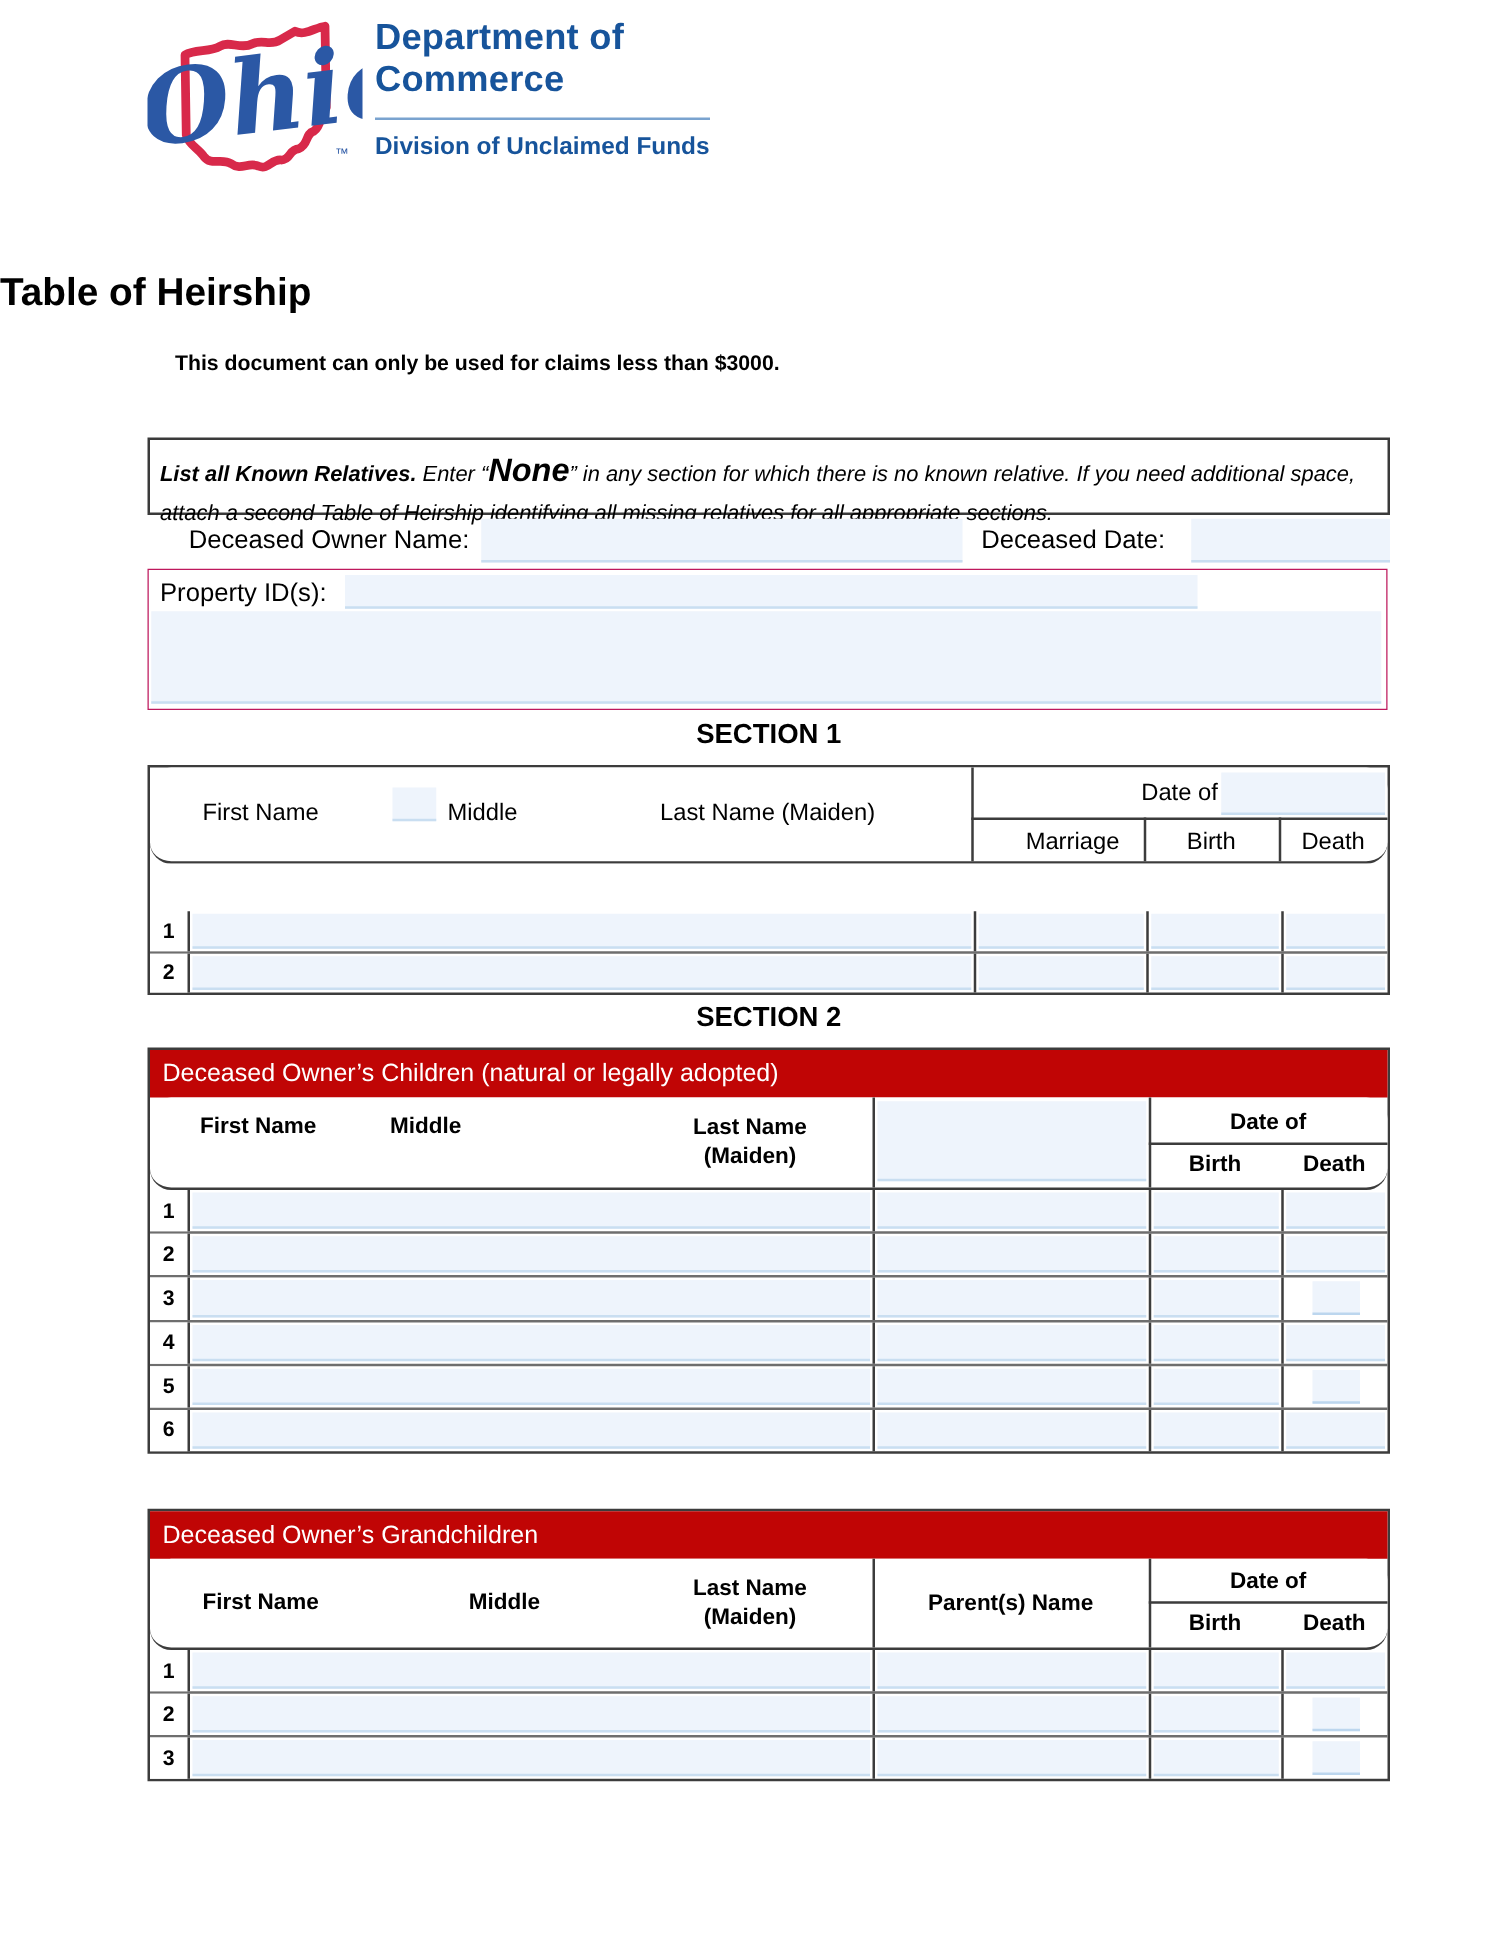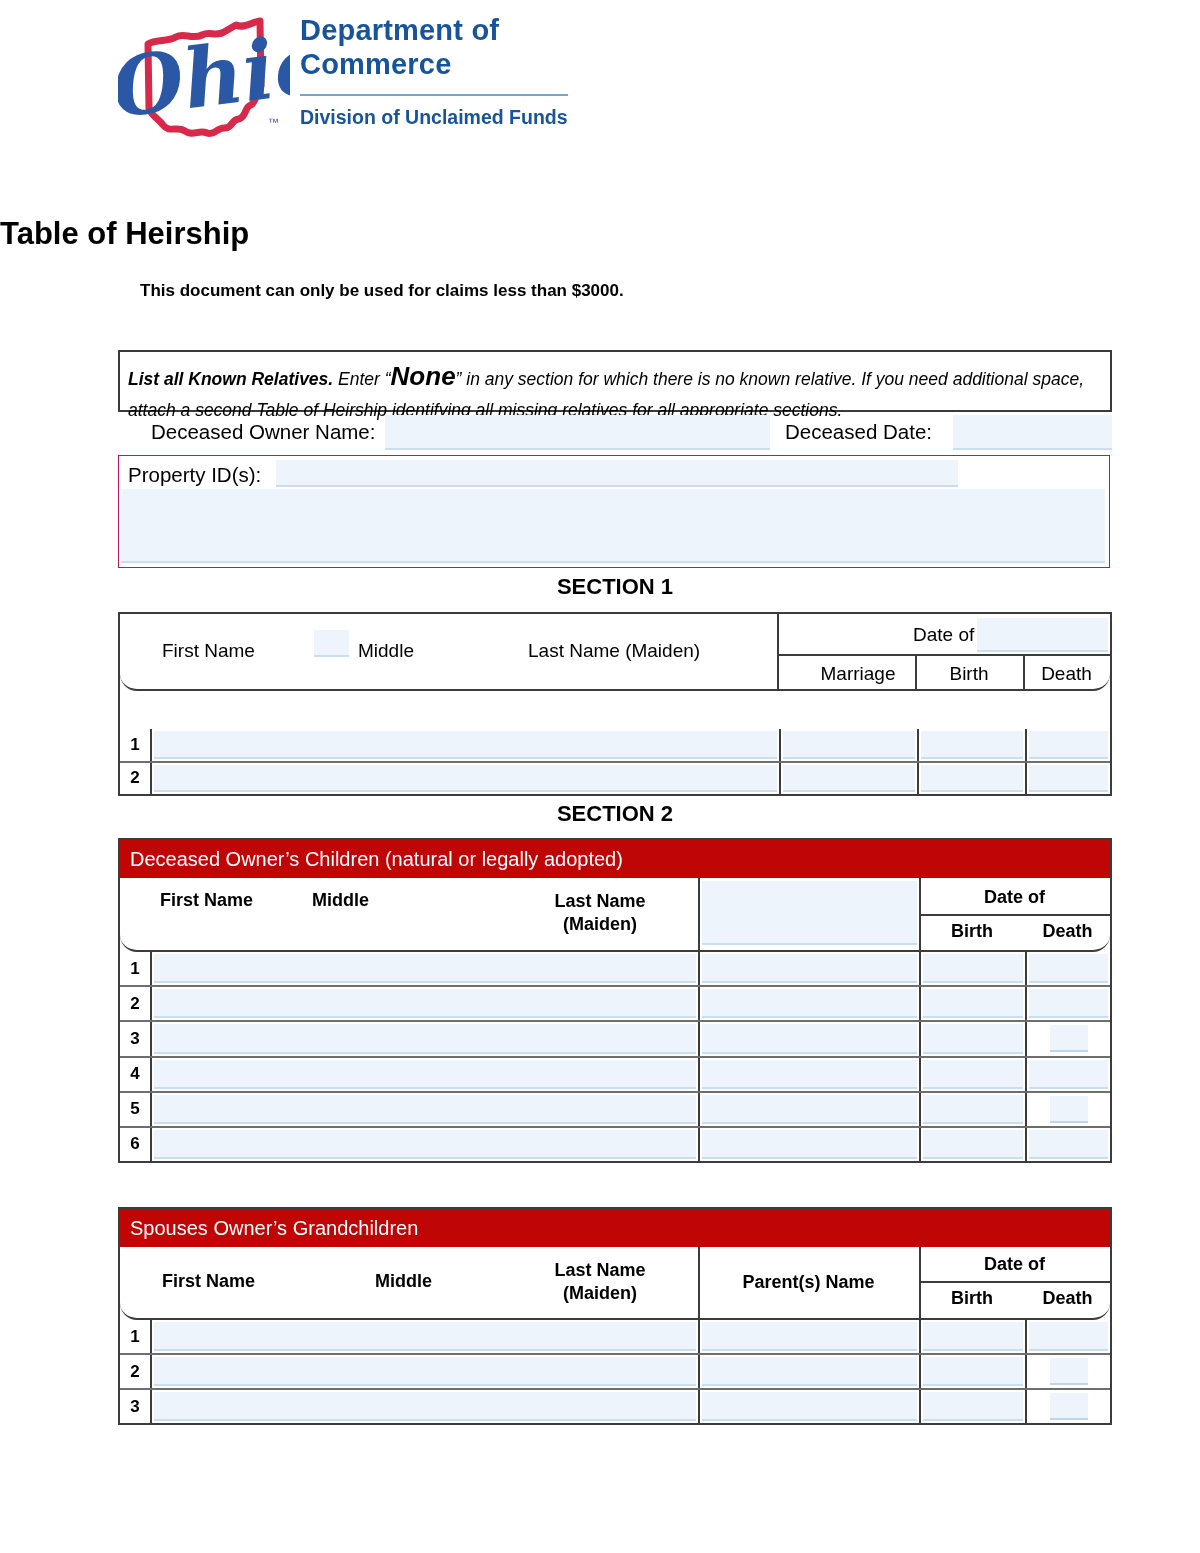--- a/index.html
+++ b/index.html
@@ -275,21 +275,21 @@
             <div class="fld"></div>
           </div>
         <div class="c">
             <div class="fld"></div>
           </div>
       </div>
     </div>
   </div>
 
   <div class="sect sect3">
-    <div class="banner">Spouses Owner’s Grandchildren</div>
+    <div class="banner">Deceased Owner’s Grandchildren</div>
     <div class="hdr hdr3">
       <span class="hlabel-b" style="left:42px;top:24px;">First Name</span>
       <span class="hlabel-b" style="left:255px;top:24px;">Middle</span>
       <div class="hlabel-b hcenter" style="left:390px;width:180px;top:12px;">
         <div>Last Name</div>
         <div>(Maiden)</div>
       </div>
       <div class="vline" style="left:578px;"></div>
       <span class="hlabel-b hcenter" style="left:578px;width:221px;top:24px;">Parent(s) Name</span>
       <div class="vline" style="left:799px;"></div>

